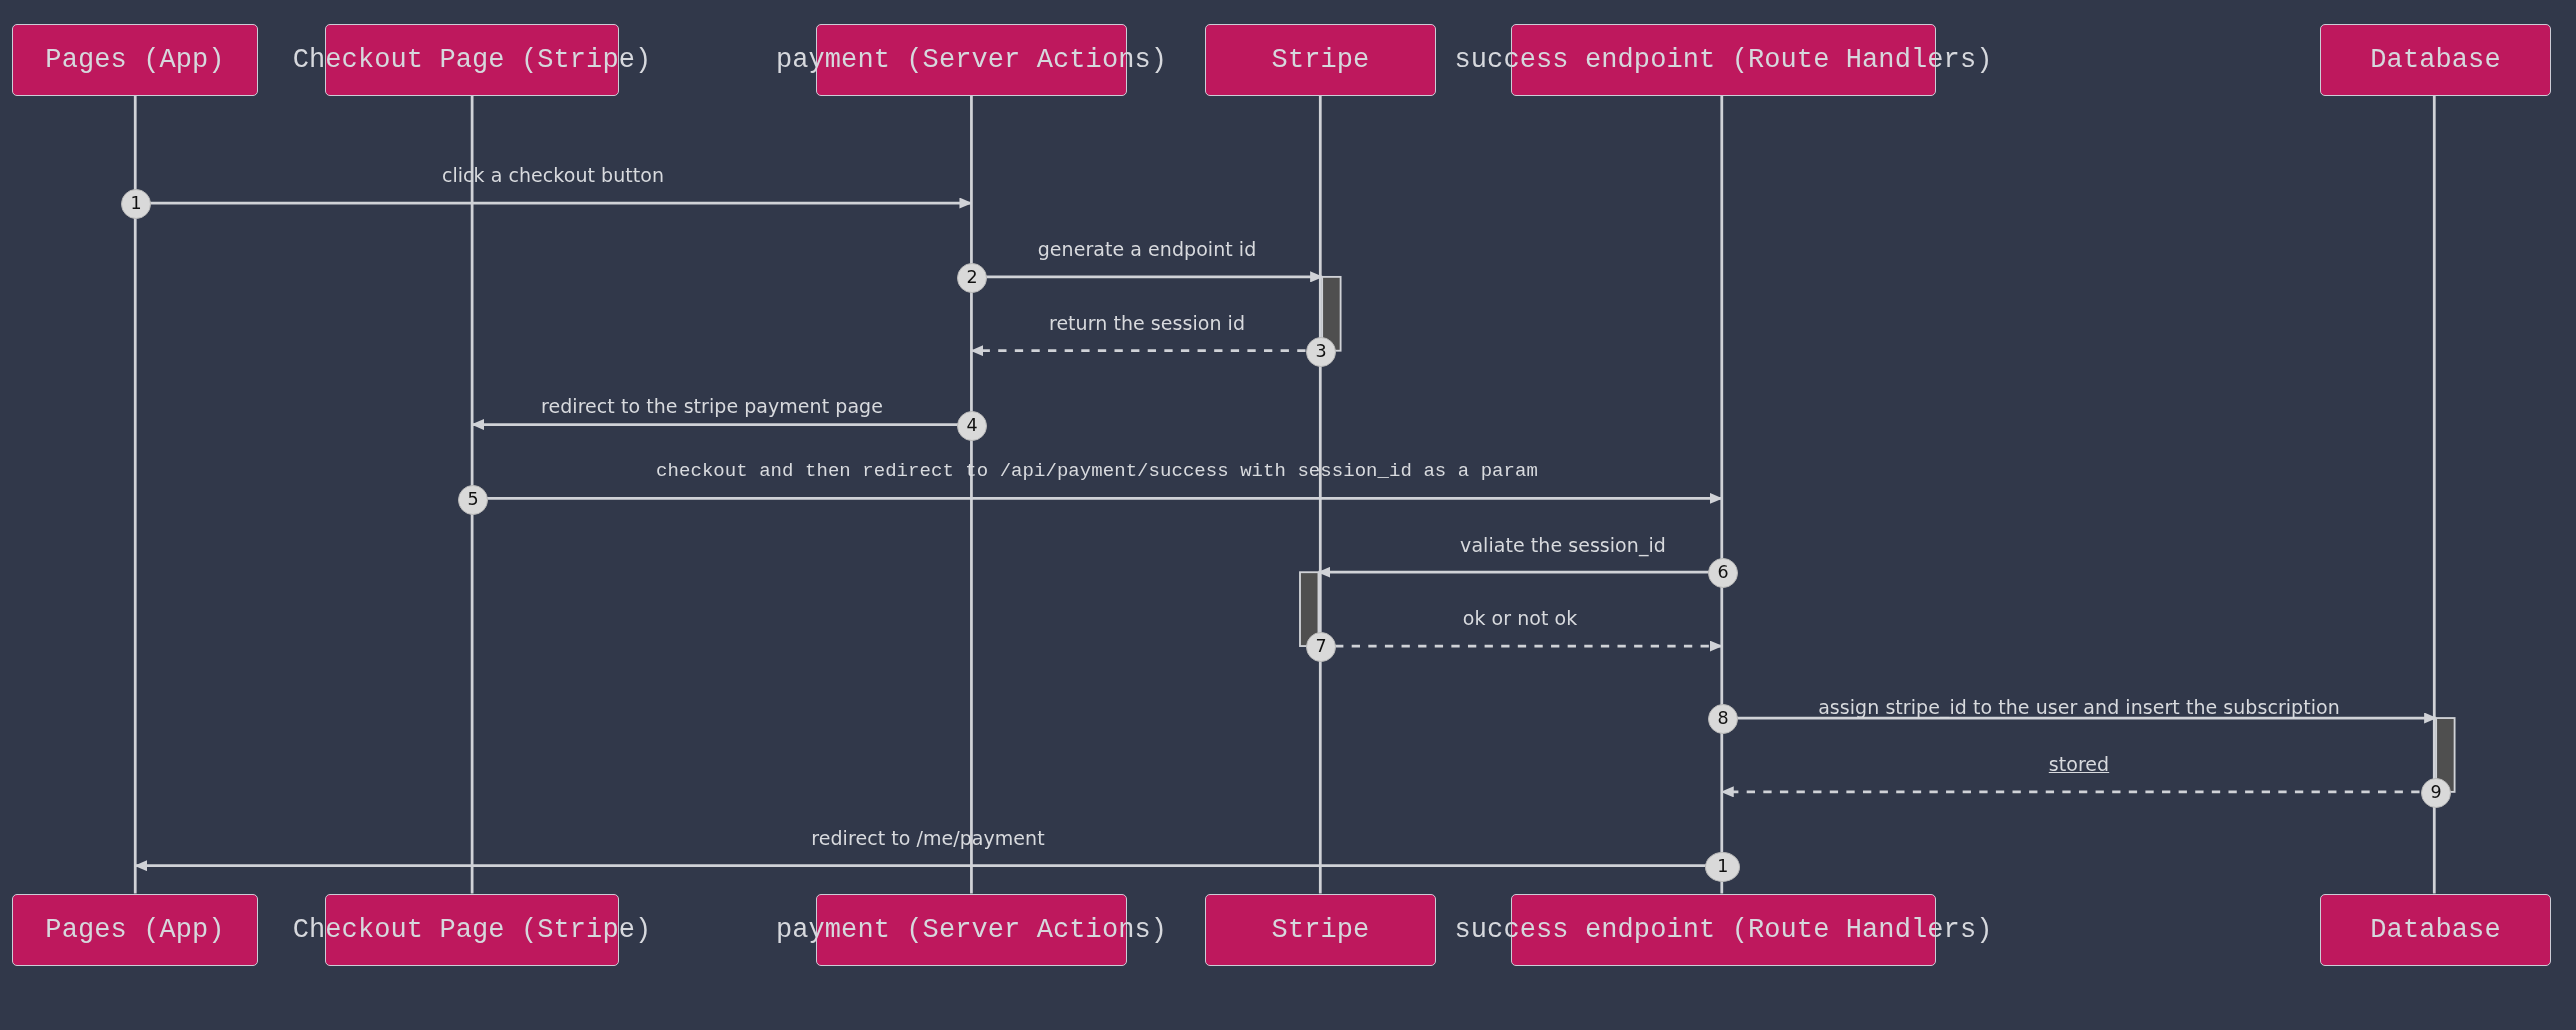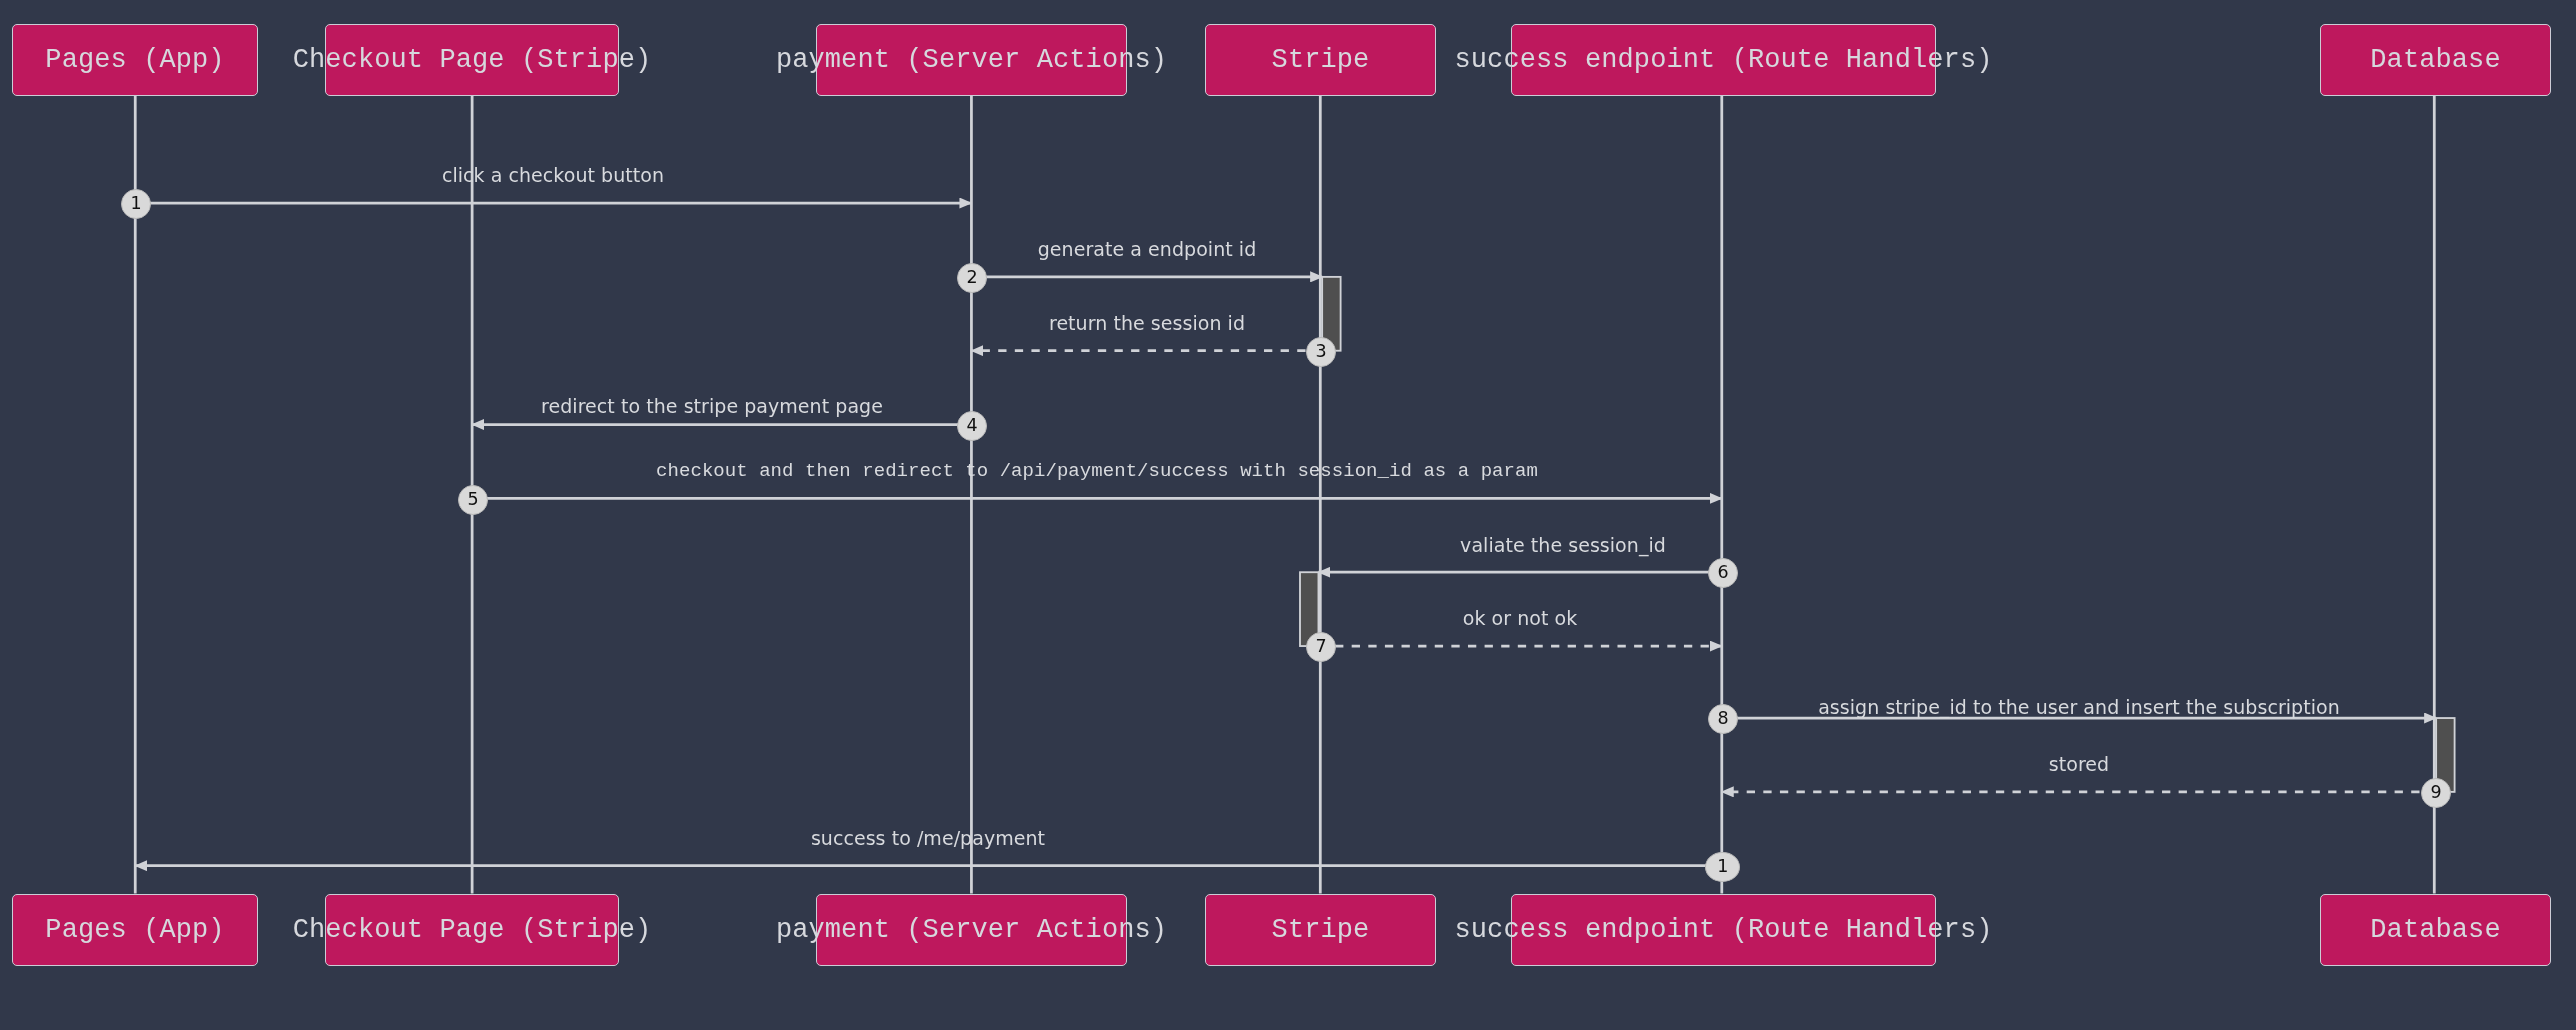--- a/index.html
+++ b/index.html
@@ -150,22 +150,22 @@
     </div>
   <div id="msg-labels">
       <div class="msg-label" style="left: 553px; top: 166px;">click a checkout button</div>
       <div class="msg-label" style="left: 1147px; top: 240px;">generate a endpoint id</div>
       <div class="msg-label" style="left: 1147px; top: 314px;">return the session id</div>
       <div class="msg-label" style="left: 712px; top: 388px; margin-top: 9px;">redirect to the stripe payment page</div>
       <div class="msg-label" style="left: 1097px; top: 462px; font-family: Liberation Mono, monospace;">checkout and then redirect to /api/payment/success with session_id as a param</div>
       <div class="msg-label" style="left: 1520px; top: 536px; margin-left: 43px;">valiate the session_id</div>
       <div class="msg-label" style="left: 1520px; top: 609px;">ok or not ok</div>
       <div class="msg-label" style="left: 2079px; top: 698px;">assign stripe_id to the user and insert the subscription</div>
-      <div class="msg-label" style="left: 2079px; top: 755px;">stored</div>
-      <div class="msg-label" style="left: 928px; top: 829px;">success to /me/payment</div>
+      <div class="msg-label" style="left: 2079px; top: 755px; text-decoration: underline;">stored</div>
+      <div class="msg-label" style="left: 928px; top: 829px;">redirect to /me/payment</div>
     </div>
   <div id="seq-badges">
       <div class="seq-num" style="left: 135px; top: 203px;">1</div>
       <div class="seq-num" style="left: 971px; top: 277px;">2</div>
       <div class="seq-num" style="left: 1320px; top: 351px;">3</div>
       <div class="seq-num" style="left: 971px; top: 425px;">4</div>
       <div class="seq-num" style="left: 472px; top: 499px;">5</div>
       <div class="seq-num" style="left: 1722px; top: 572px;">6</div>
       <div class="seq-num" style="left: 1320px; top: 646px;">7</div>
       <div class="seq-num" style="left: 1722px; top: 718px;">8</div>

